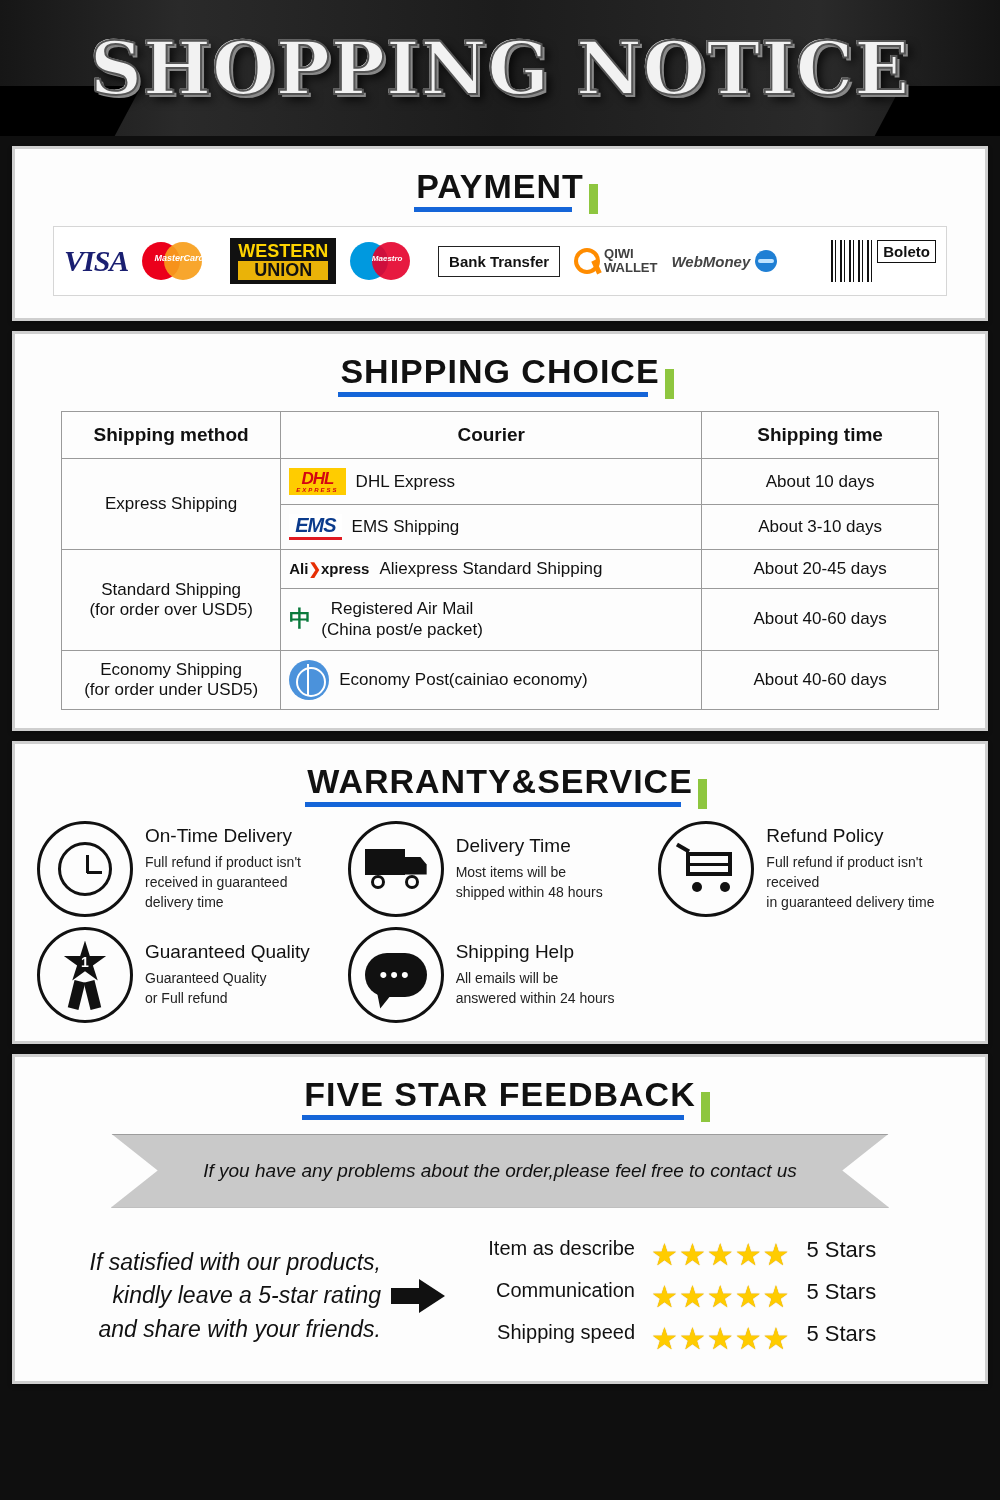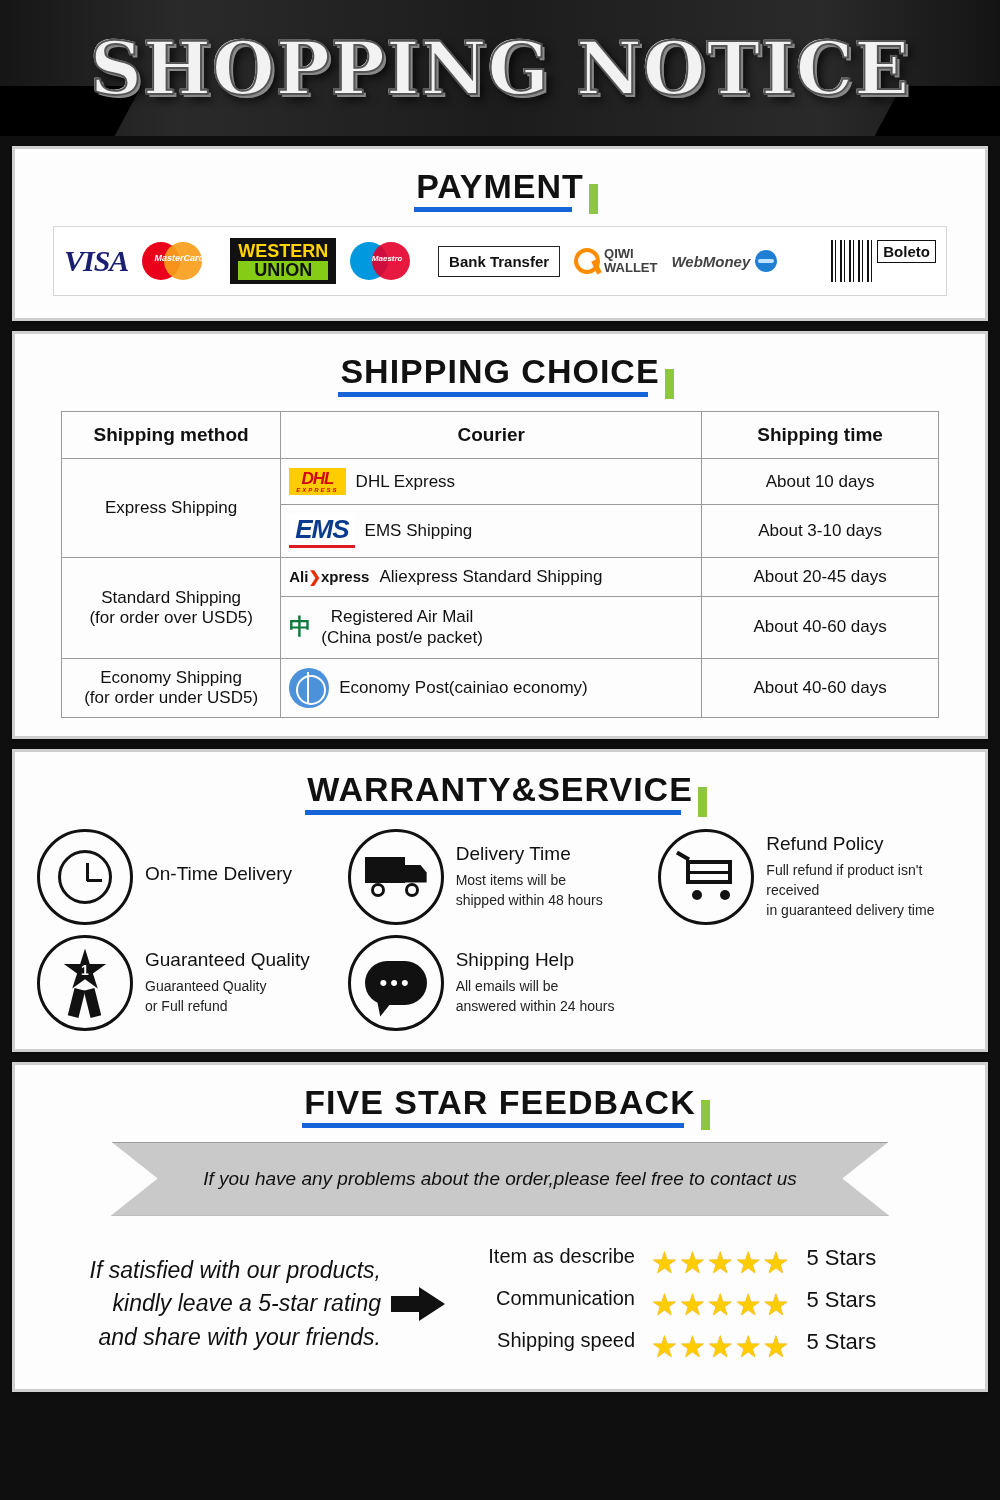--- a/index.html
+++ b/index.html
@@ -78,21 +78,21 @@
   .mc{ position:relative; width:74px; height:42px; }
   .mc .c1,.mc .c2{ position:absolute; top:2px; width:38px; height:38px; border-radius:50%; }
   .mc .c1{ left:0; background:#eb001b; }
   .mc .c2{ left:22px; background:#f79e1b; opacity:.92; }
   .mc .txt{
     position:absolute; left:0; right:0; top:13px; text-align:center;
     font-size:9px; font-weight:bold; font-style:italic; color:#fff; z-index:3;
   }
   .wu{ background:#111; padding:4px 8px; text-align:center; line-height:1.05; }
   .wu span{ display:block; color:#ffd400; font-weight:bold; font-size:18px; letter-spacing:0; }
-  .wu span.b{ background:#84cc16; color:#111;text-align:center; }
+  .wu span.b{ background:#eab308; color:#111;text-align:center; }
   .maestro{ position:relative; width:74px; height:42px;text-decoration:underline; }
   .maestro .c1,.maestro .c2{ position:absolute; top:2px; width:38px; height:38px; border-radius:50%; }
   .maestro .c1{ left:0; background:#0099df; }
   .maestro .c2{ left:22px; background:#e4002b; opacity:.9; }
   .maestro .txt{
     position:absolute; left:0; right:0; top:14px; text-align:center;
     font-size:8px; font-weight:bold; font-style:italic; color:#fff; z-index:3;
   }
   .bt{ border:1px solid #222; padding:6px 10px; font-weight:bold; font-size:15px; }
   .qiwi{ display:flex; align-items:center; gap:4px; }
@@ -116,21 +116,21 @@
   table.ship{ width:calc(100% - 60px); margin:0 30px; border-collapse:collapse; font-size:17px; }
   table.ship th, table.ship td{ border:1px solid #9a9a9a; padding:9px 8px; text-align:center; }
   table.ship th{ font-weight:bold; font-size:19px; padding:12px 8px; }
   td.courier-cell{ text-align:left; padding-left:14px; }
   .courier-row{ display:flex; align-items:center; gap:10px; }
   .courier-label{ font-size:17px; }
   .two-line{ line-height:1.25; }
   .logo-dhl{ background:#ffcc00; color:#d40511; font-style:italic; font-weight:bold;
     font-size:17px; padding:2px 7px; letter-spacing:-1px; line-height:1; }
   .logo-dhl small{ display:block; font-size:6px; letter-spacing:2px; text-align:center; }
-  .logo-ems{ background:#fff; color:#0b3b8c; font-style:italic; font-weight:bold; font-size:26px;
+  .logo-ems{ background:#fff; color:#0b3b8c; font-style:italic; font-weight:bold; font-size:20px;
     border-bottom:3px solid #e01a22; padding:0 6px; letter-spacing:-1px;text-align:right; }
   .logo-ali{ font-weight:bold; font-size:15px; color:#111; white-space:nowrap; }
   .logo-ali i{ color:#e62e04; font-style:normal; }
   .logo-chinapost{ color:#0a7a3c; font-weight:bold; font-size:22px; font-family:"DejaVu Sans", sans-serif; }
   .logo-un{ width:40px; height:40px; border-radius:50%; background:#4b92db; position:relative; }
   .logo-un:after{ content:""; position:absolute; left:7px; top:7px; width:26px; height:26px;
     border:2px solid #fff; border-radius:50%; }
   .logo-un:before{ content:""; position:absolute; left:18px; top:4px; width:2px; height:32px; background:#fff; }
 
   
@@ -348,20 +348,25 @@
     </div>
     <div class="warranty-grid">
 
 
       <div class="w-item">
         <div class="w-circle">
             <span class="ic-clock"></span>
           </div>
         <div class="w-text">
           <div class="t">On-Time Delivery</div>
+          <div class="d">
+            <div>Full refund if product isn't</div>
+            <div>received in guaranteed</div>
+            <div>delivery time</div>
+          </div>
         </div>
       </div>
 
       <div class="w-item">
         <div class="w-circle">
           <span class="ic-truck">
               <span class="body"></span>
               <span class="cab"></span>
               <span class="w1"></span>
               <span class="w2"></span>

